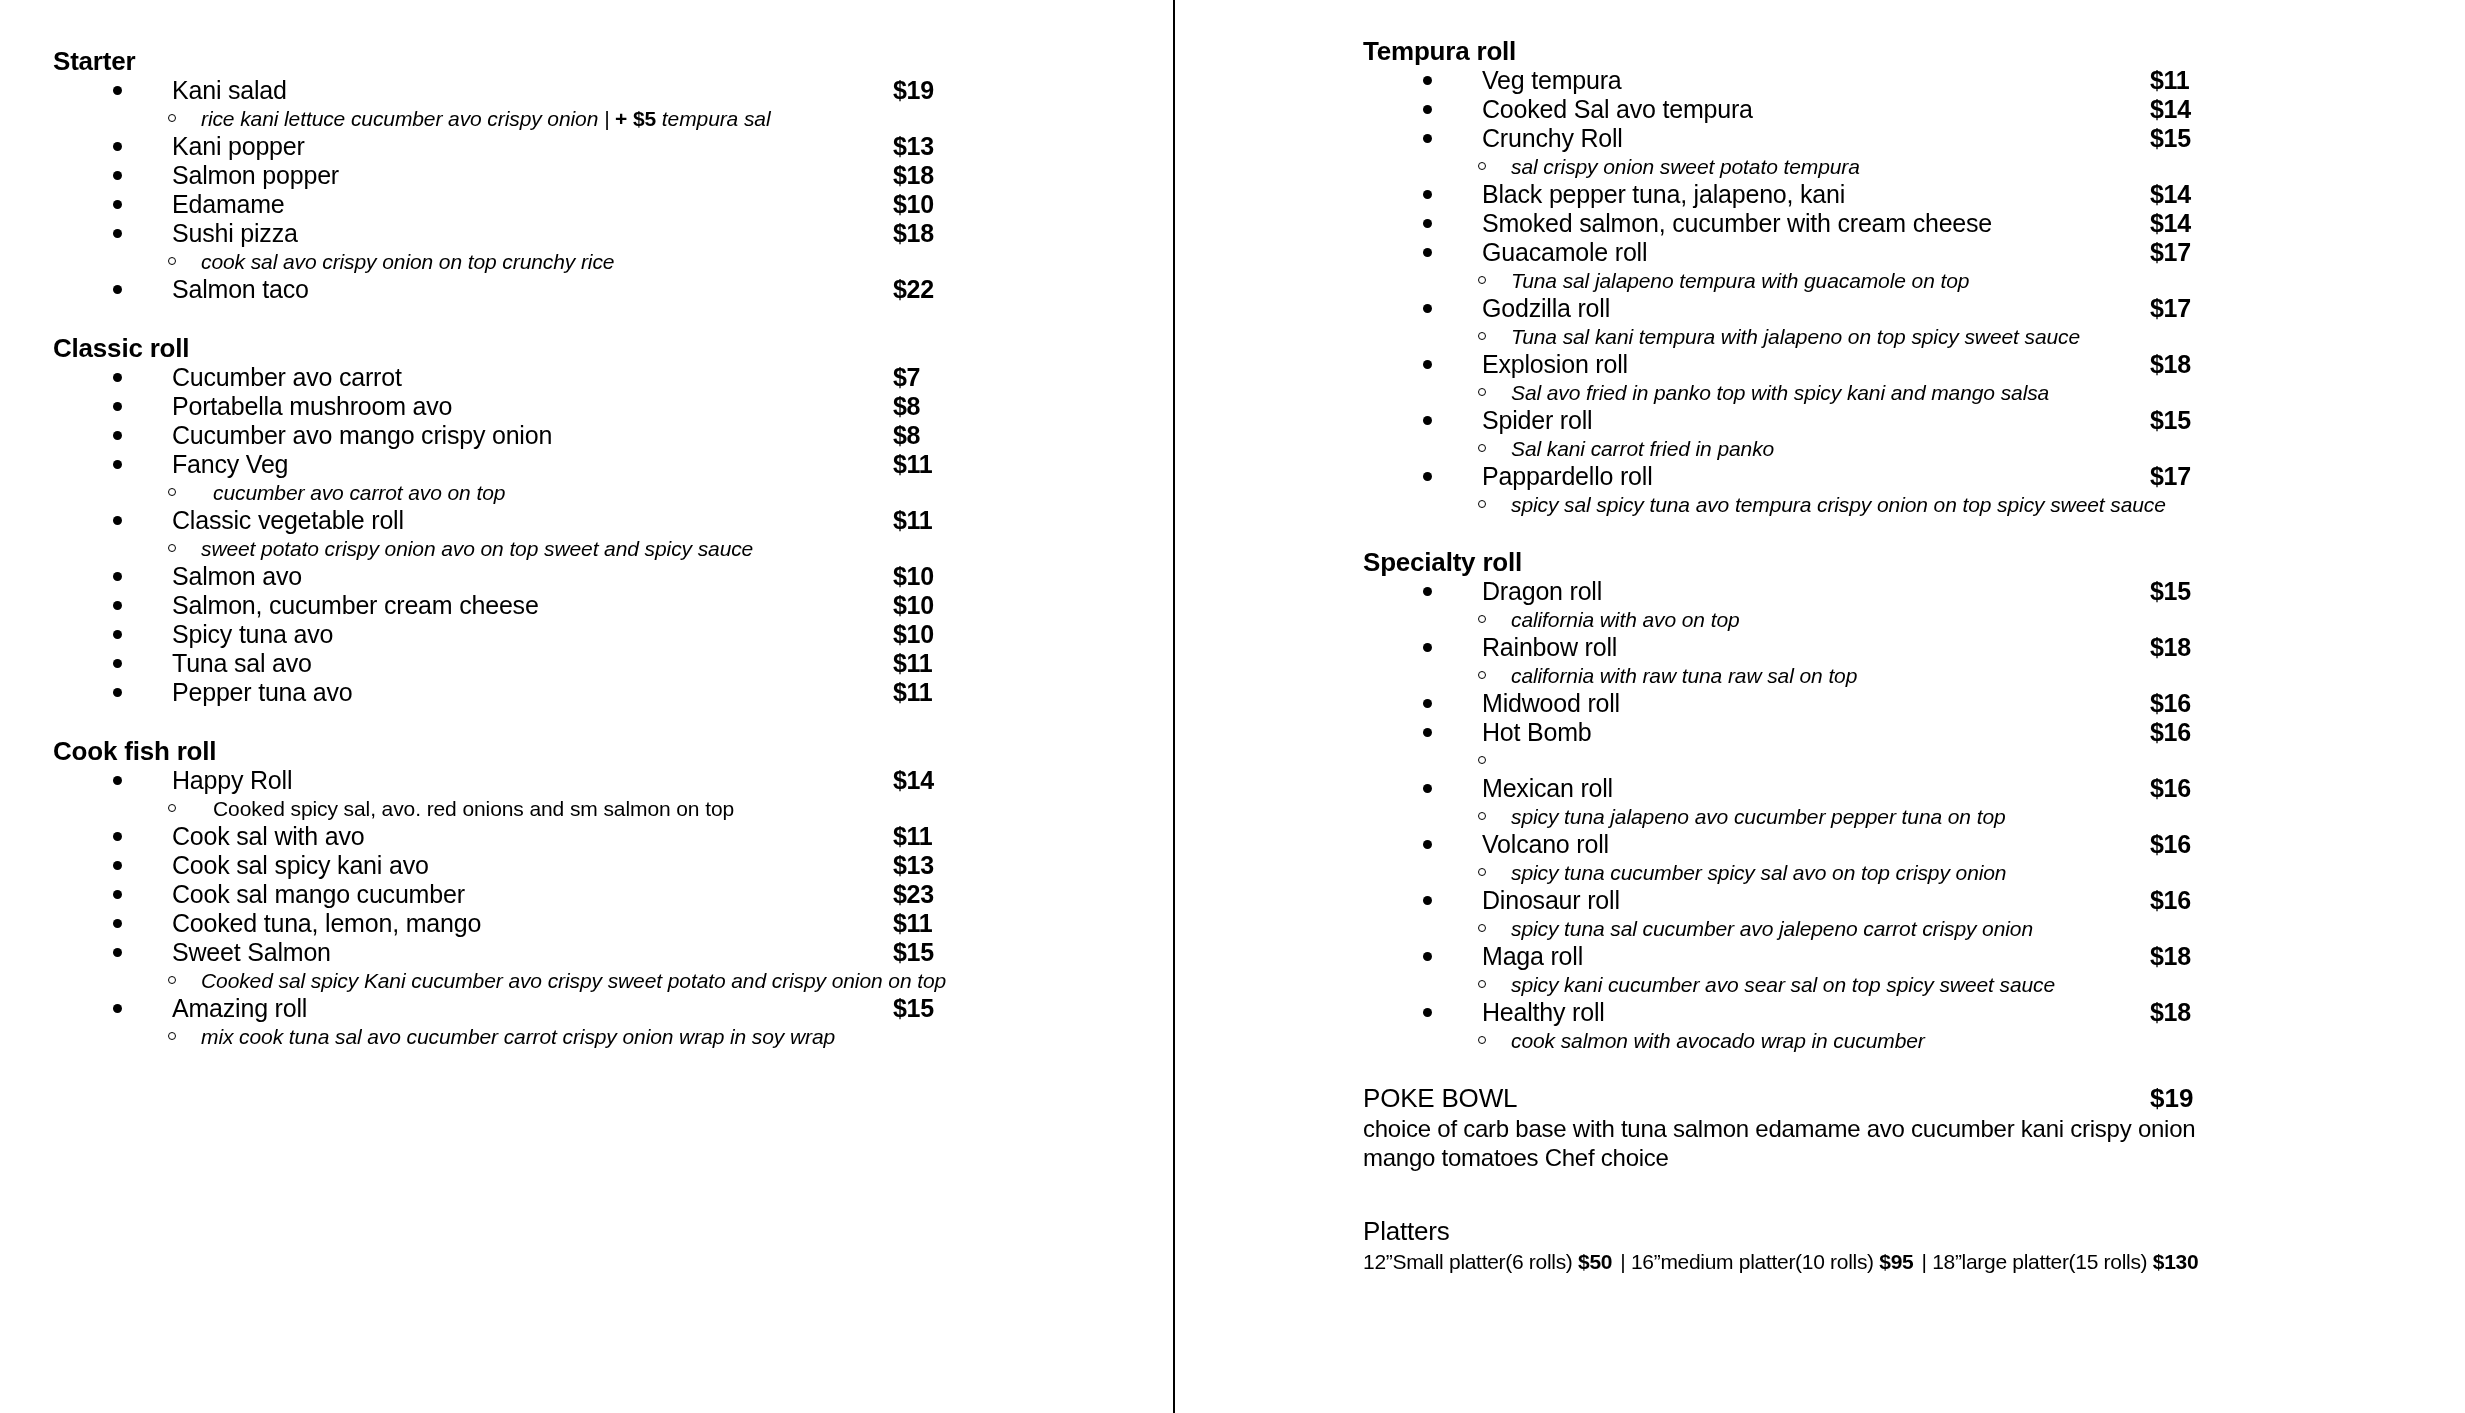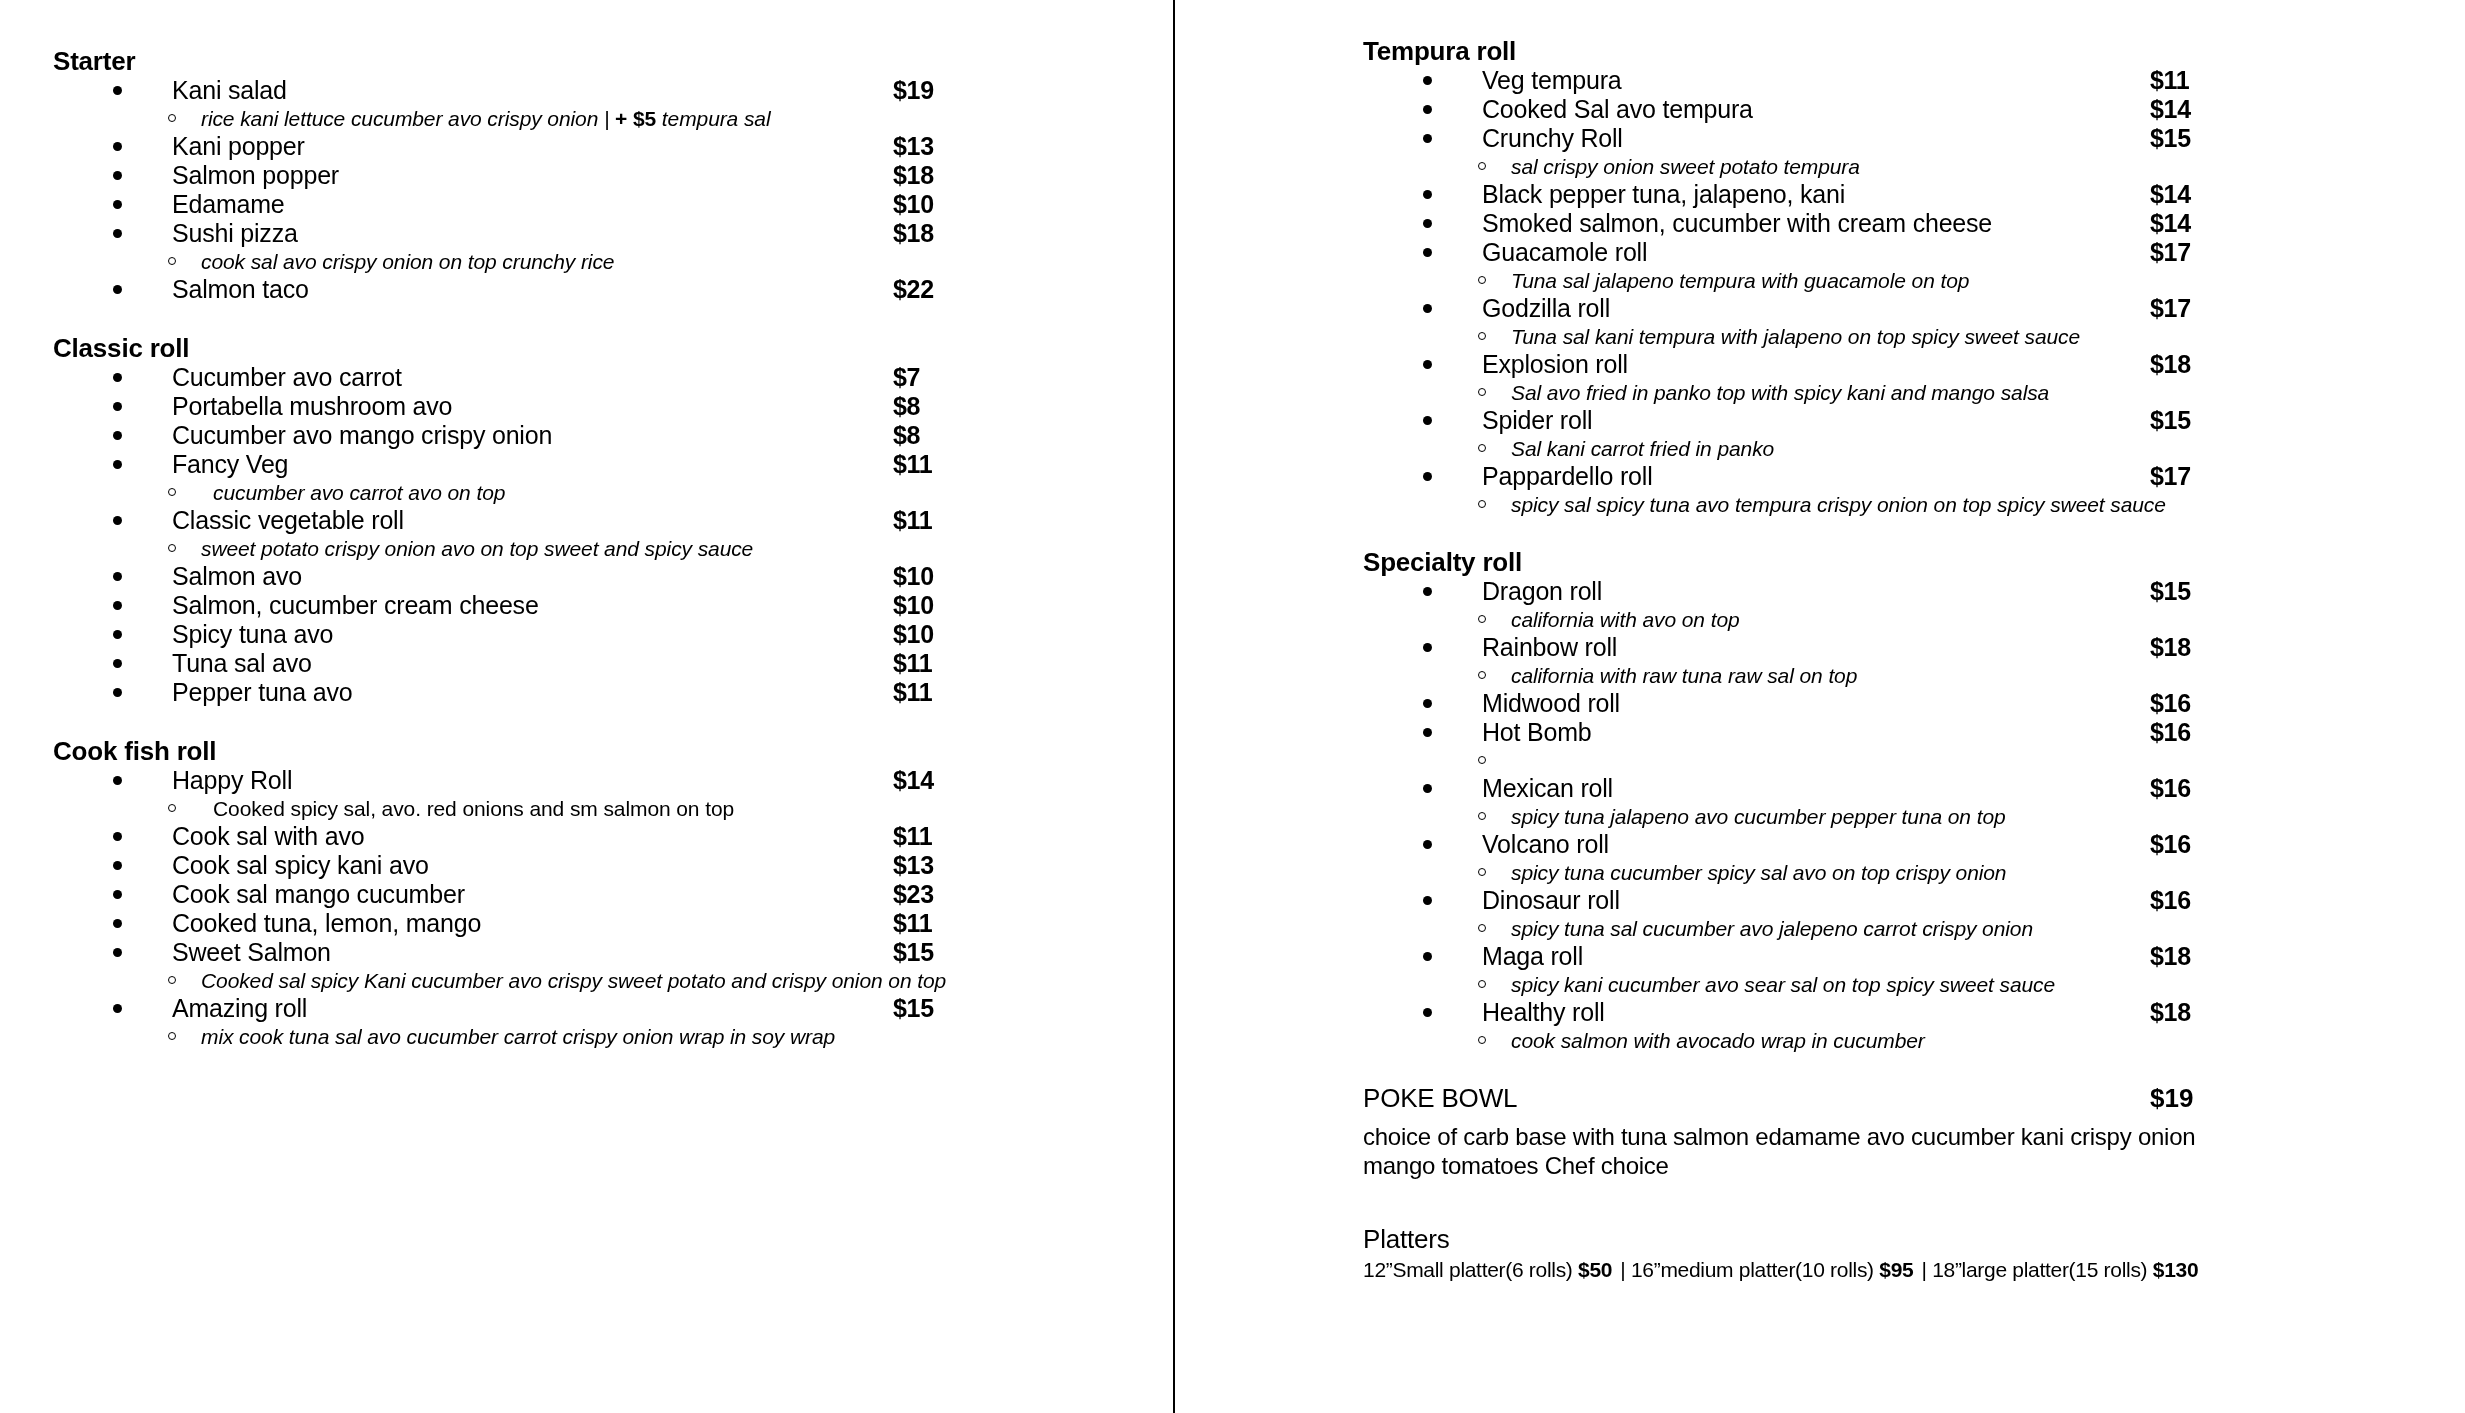--- a/index.html
+++ b/index.html
@@ -126,21 +126,20 @@
     top: 0;
     font-weight: bold;
     font-size: 26px;
     line-height: 31px;
   }
   .block-body {
     font-size: 24px;
     line-height: 29px;
     letter-spacing: -0.25px;
     max-width: 900px;
-    margin-top: 8px;
   }
   .platter-line {
     font-size: 21px;
     line-height: 29px;
     letter-spacing: -0.3px;
     white-space: nowrap;
   }
   .platter-line b { font-weight: bold; }
   .sp { display: inline-block; width: 8px; }
 </style>

